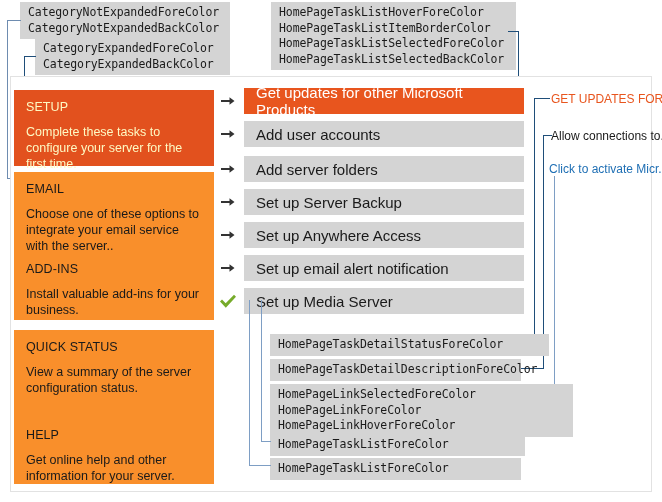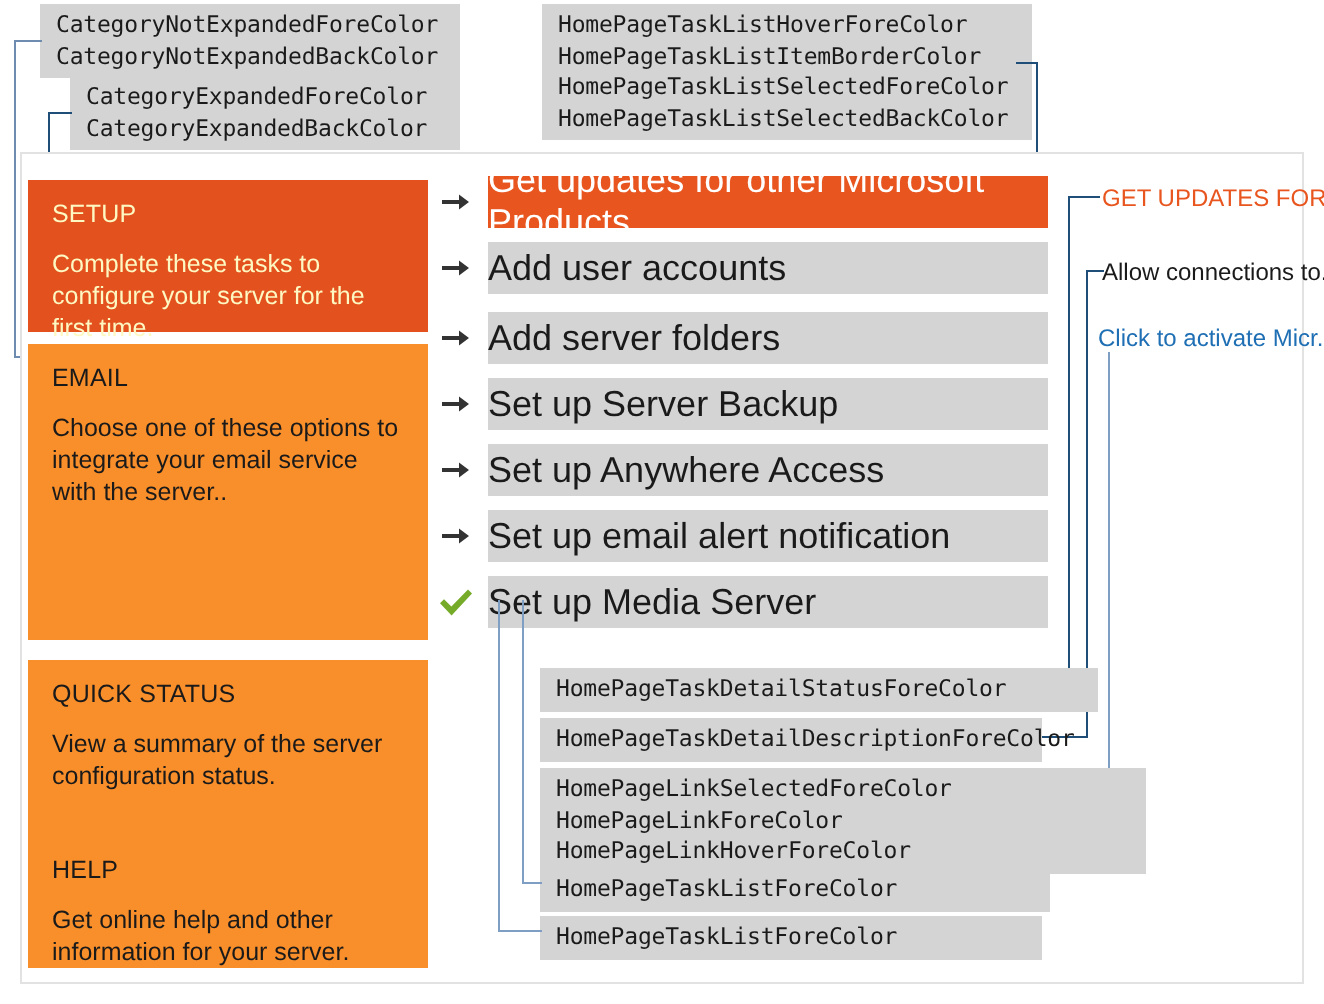--- a/index.html
+++ b/index.html
@@ -82,24 +82,24 @@
     justify-content: center;
   }
   .task-pill {
     position: absolute;
     left: 29px;
     top: 0px;
     right: 0px;
     height: 26px;
     background: #d4d4d4;
     color: #1a1a1a;
-    font-size: 18px;
+    font-size: 15px;
     display: flex;
     align-items: center;
-    padding-left: 0;
+    padding-left: 12px;
     box-sizing: border-box;
   }
   .task-row.selected .task-pill {
     background: #e8551e;
     color: #ffffff;
   }
 
   
   .right-label {
     font-size: 12px;
@@ -143,20 +143,22 @@
   <div class="cat-title">SETUP</div>
   <div class="cat-desc">Complete these tasks to configure your server for the first time.</div>
 </div>
 
 <div class="abs category collapsed" style="top:172px; height:82px;">
   <div class="cat-title">EMAIL</div>
   <div class="cat-desc">Choose one of these options to integrate your email service with the server..</div>
 </div>
 
 <div class="abs category collapsed" style="top:252px; height:68px;">
+  <div class="cat-title">ADD-INS</div>
+  <div class="cat-desc">Install valuable add-ins for your business.</div>
 </div>
 
 <div class="abs category collapsed" style="top:330px; height:96px;">
   <div class="cat-title">QUICK STATUS</div>
   <div class="cat-desc">View a summary of the server configuration status.</div>
 </div>
 
 <div class="abs category collapsed" style="top:418px; height:66px;">
   <div class="cat-title">HELP</div>
   <div class="cat-desc">Get online help and other information for your server.</div>

